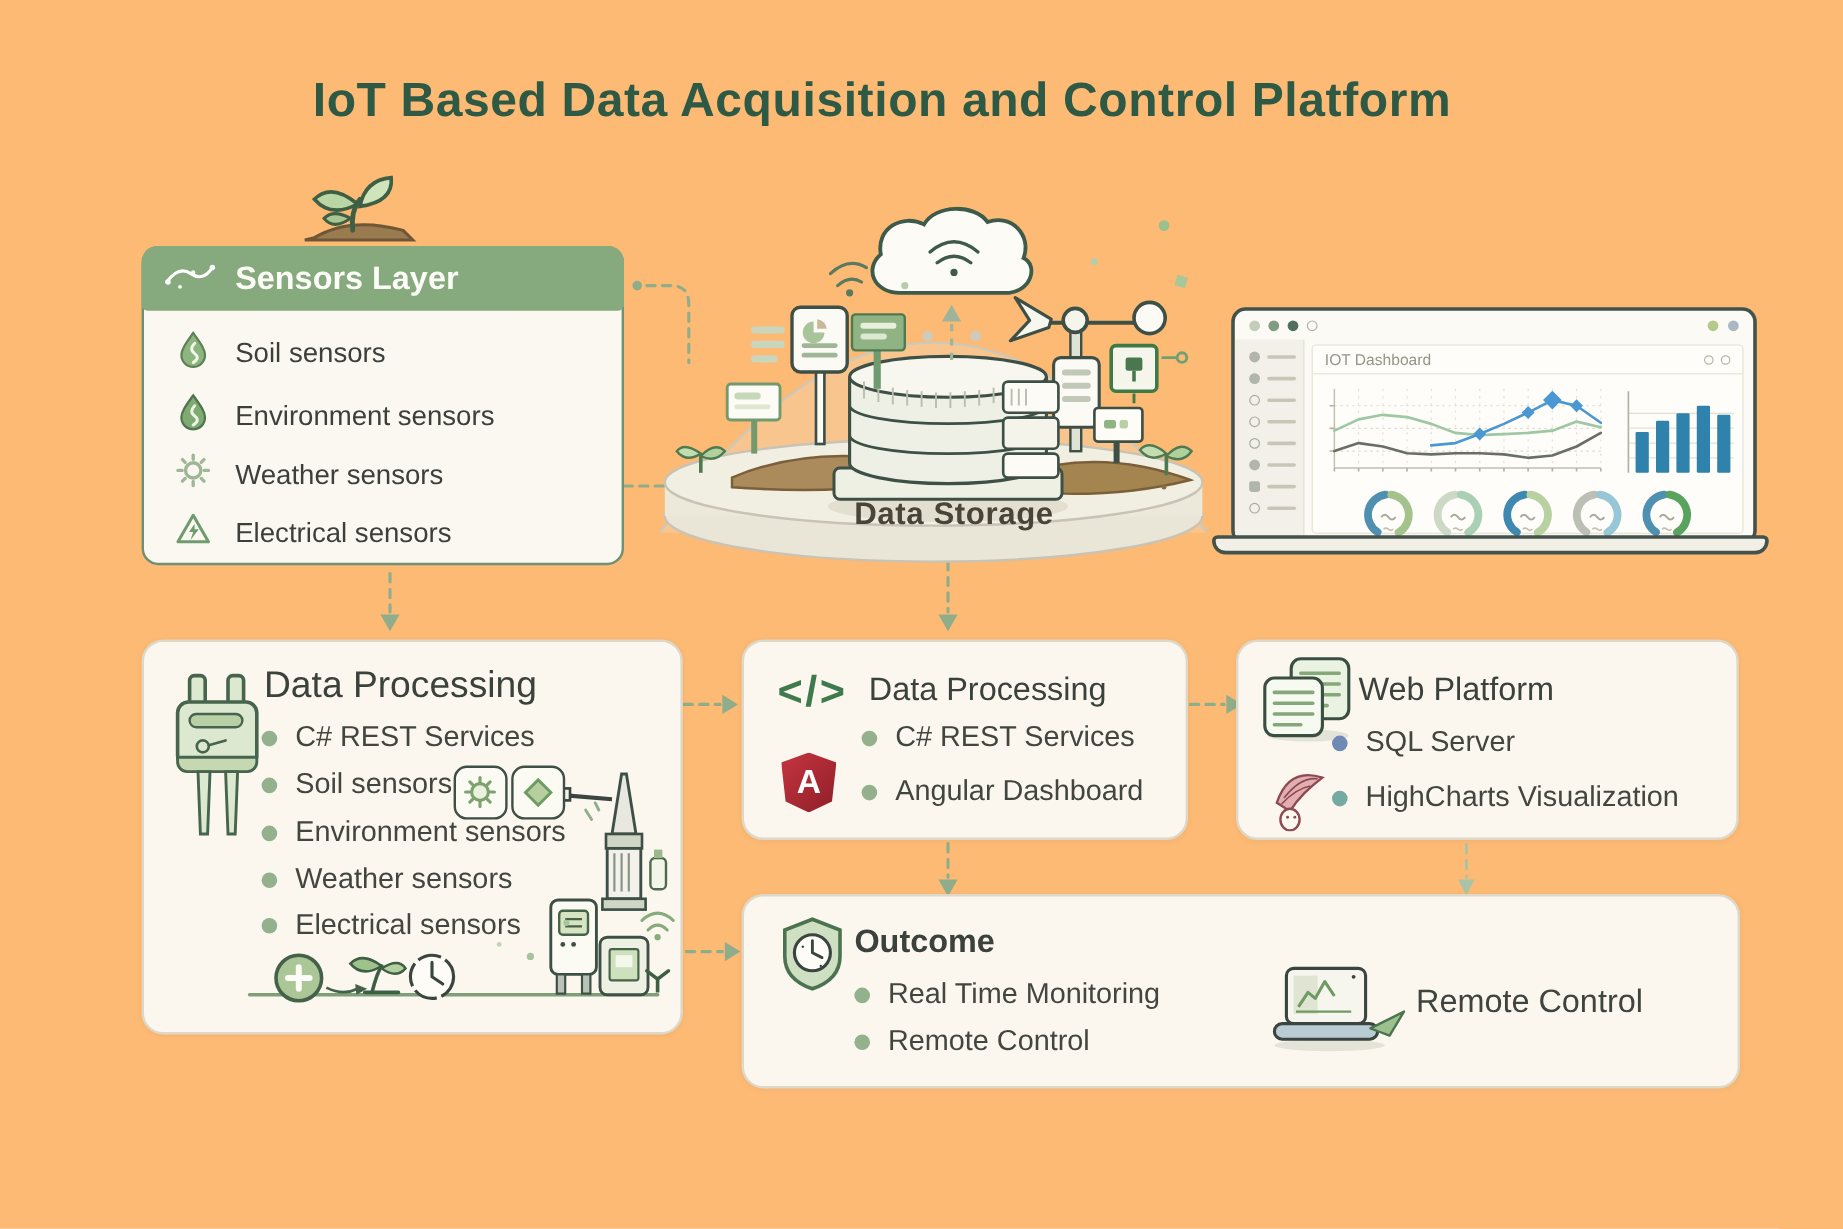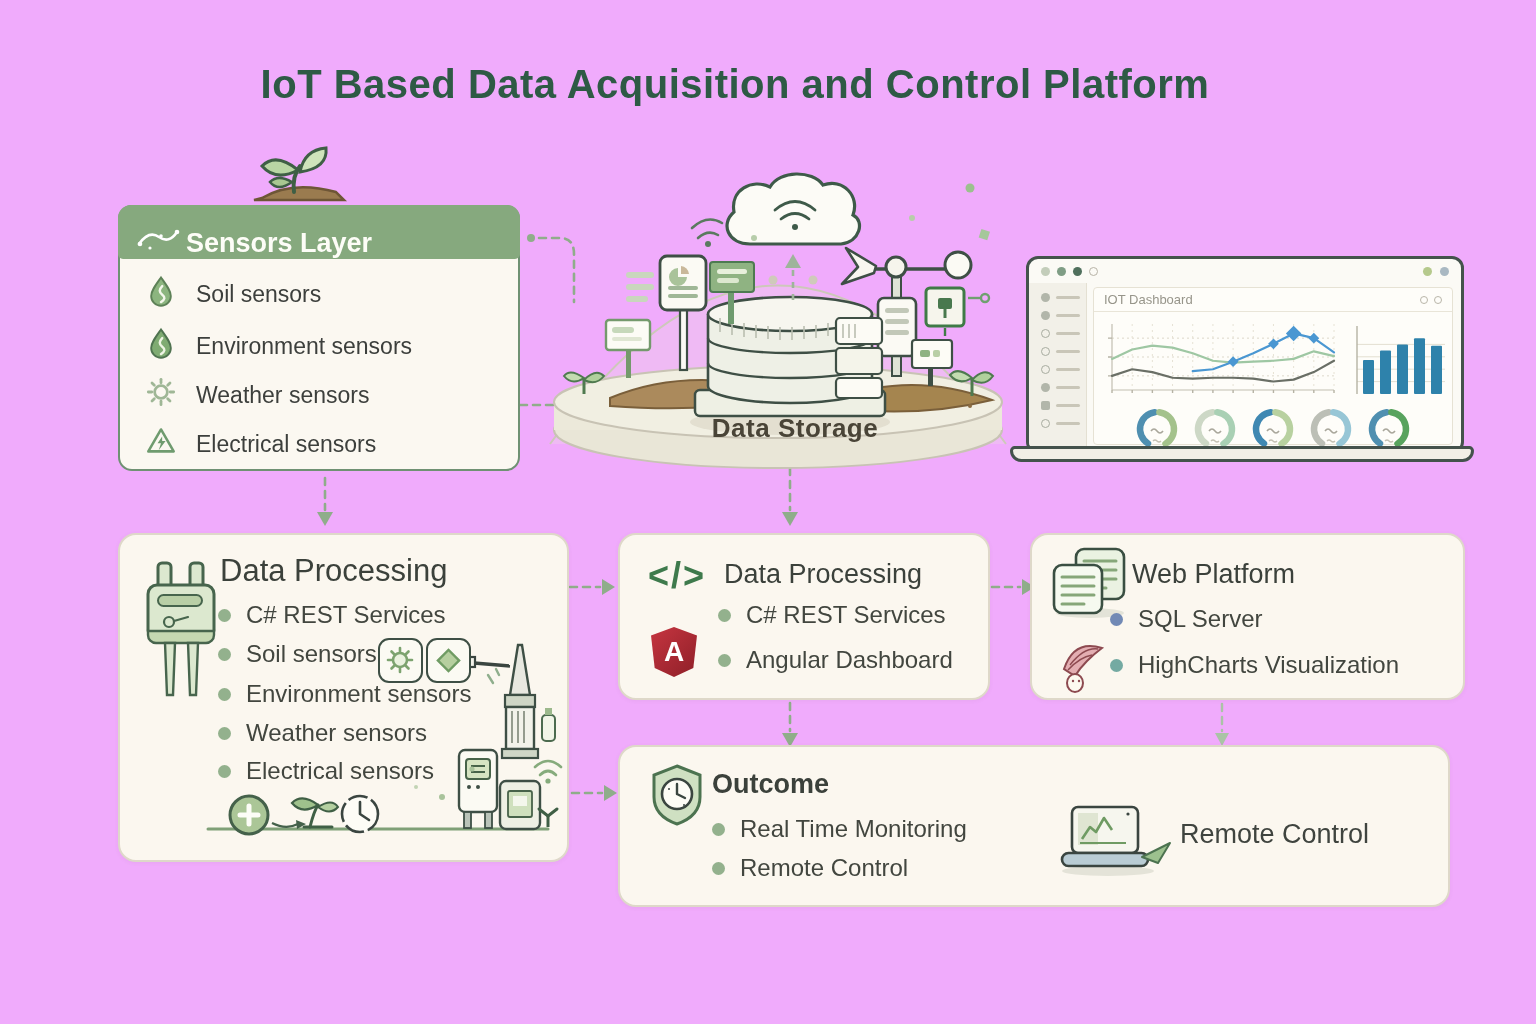--- a/index.html
+++ b/index.html
@@ -1,35 +1,35 @@
 <!DOCTYPE html>
 <html><head>
 <meta charset="utf-8">
 <style>
   html,body{margin:0;padding:0;}
   body{width:1536px;height:1024px;overflow:hidden;background:#f6f1e7;
        font-family:"Liberation Sans", sans-serif;-webkit-font-smoothing:antialiased;}
-  .canvas{position:relative;width:1536px;height:1024px;background:#f0abfc;}
+  .canvas{position:relative;width:1536px;height:1024px;background:#fdba74;}
 
   .title{position:absolute;left:0;top:62px;width:1470px;margin:0;text-align:center;
          font-size:40px;font-weight:bold;color:#2e5a45;letter-spacing:.5px;}
 
   
   .card{position:absolute;background:#fbf7ef;border:2px solid #ded8c9;border-radius:18px;
         box-shadow:0 1px 4px rgba(110,100,80,.07);}
   .card-title{position:absolute;font-size:29px;font-weight:normal;color:#3b413b;}
   .row{position:absolute;display:flex;align-items:center;gap:15px;font-size:24px;color:#42463f;}
   .bullet{width:13px;height:13px;border-radius:50%;background:#93b18d;flex:0 0 auto;}
   .bullet.blue{background:#7189b5;} .bullet.teal{background:#74aaa2;}
 
   
   .sensors-box{position:absolute;left:118px;top:205px;width:398px;height:262px;
                background:#fbf8f1;border:2px solid #6f9173;border-radius:14px;}
   .sensors-header{position:absolute;left:-2px;top:-2px;width:402px;height:54px;border-radius:13px 13px 5px 5px;
-                  background:#86a97e;display:flex;align-items:flex-end;gap:4px;padding-left:18px;box-sizing:border-box;
+                  background:#86a97e;display:flex;align-items:center;gap:14px;padding-left:18px;box-sizing:border-box;
                   color:#fdfdf7;font-size:27px;font-weight:bold;}
   .sensor-row{position:absolute;left:26px;display:flex;align-items:center;gap:20px;
               font-size:23px;color:#3c3f3c;}
 
   
   .center-ill{position:absolute;left:540px;top:172px;width:476px;height:302px;}
   .ds-label{position:absolute;left:645px;top:413px;width:300px;text-align:center;
             font-size:26px;font-weight:600;color:#494437;letter-spacing:.5px;}
 
   
@@ -57,21 +57,21 @@
   .mini-header{height:23px;border-bottom:1px solid #e9e5d8;display:flex;align-items:center;
                padding:0 10px;font-size:13px;color:#97958a;justify-content:space-between;}
   .hdr-dots{display:flex;gap:6px;}
   .hdr-dots i{width:6px;height:6px;border-radius:50%;border:1.3px solid #b9b6a9;display:block;}
   .mini-charts{display:flex;gap:6px;padding:4px 4px 0 4px;}
   .mini-gauges{display:flex;gap:10px;justify-content:center;padding-top:3px;}
 
   
   .card-dp-left{left:118px;top:533px;width:447px;height:325px;}
   .card-dp-center{left:618px;top:533px;width:368px;height:163px;}
-  .card-web{left:1030px;top:533px;width:415px;height:163px;padding-left:16px;}
+  .card-web{left:1030px;top:533px;width:415px;height:163px;}
   .card-outcome{left:618px;top:745px;width:828px;height:158px;text-align:right;}
 
   .deco{position:absolute;left:0;top:0;pointer-events:none;}
   .code-glyph{position:absolute;left:28px;top:20px;font-size:36px;font-weight:bold;color:#3e7a4c;letter-spacing:2px;}
   .angular-shield{position:absolute;left:31px;top:92px;width:46px;height:50px;
       background:linear-gradient(135deg,#c63540,#8e1f28);
       clip-path:polygon(50% 0,100% 17%,92% 82%,50% 100%,8% 82%,0 17%);
       display:flex;align-items:center;justify-content:center;color:#fff;font-weight:bold;font-size:28px;}
   .chip{position:absolute;width:41px;height:41px;border:2.5px solid #3e4f45;border-radius:11px;background:#fbfaf3;}
 

